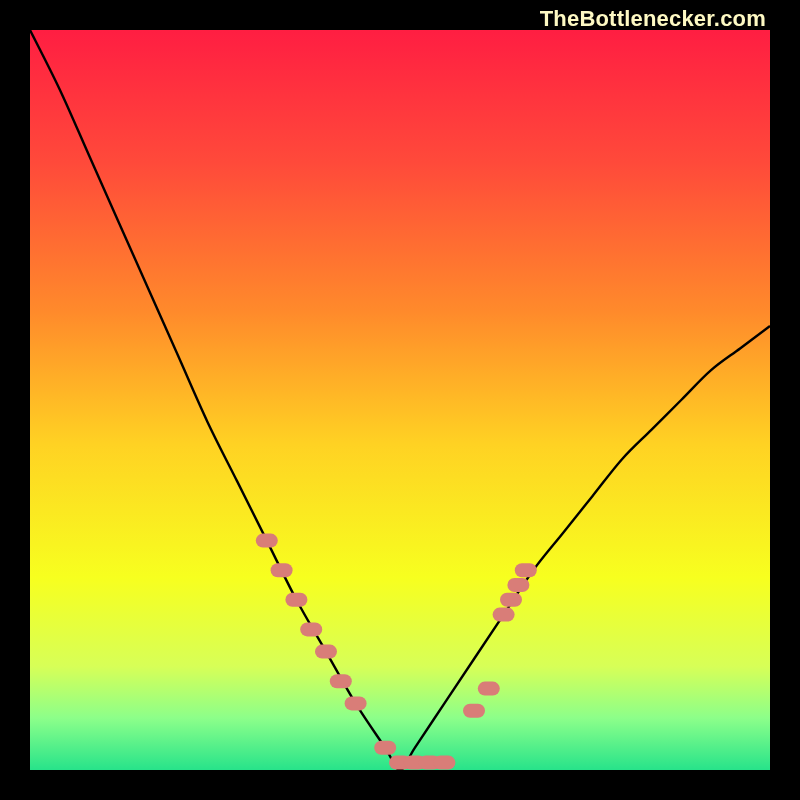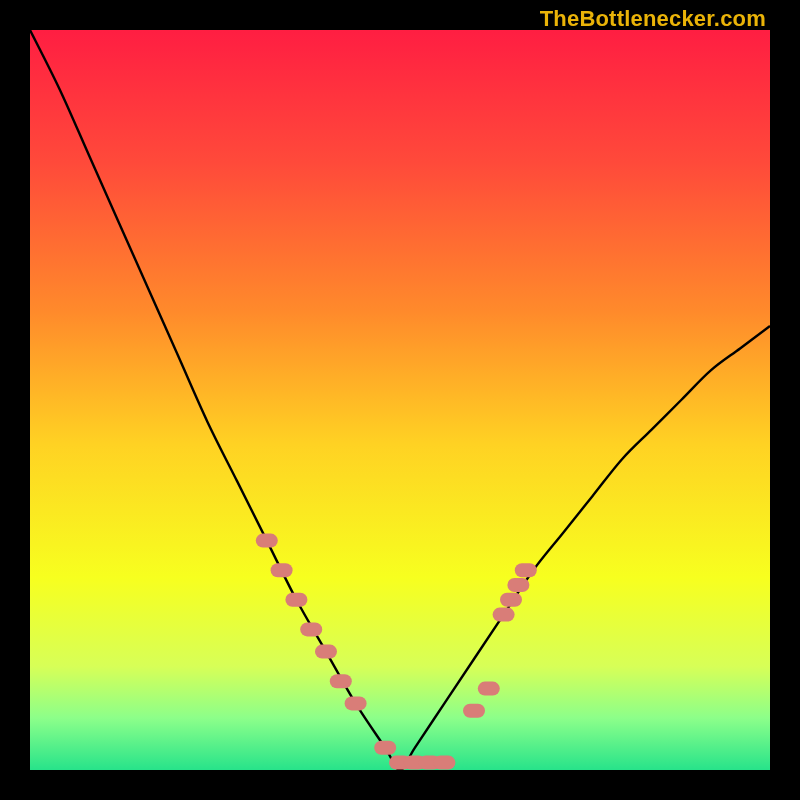--- a/index.html
+++ b/index.html
@@ -17,21 +17,21 @@
     width: 740px;
     height: 740px;
   }
   .watermark {
     position: absolute;
     right: 34px;
     top: 6px;
     font-family: Arial, Helvetica, sans-serif;
     font-size: 22px;
     font-weight: 600;
-    color: #eab308;
+    color: #fef9c3;
     letter-spacing: 0.2px;
   }
   svg { position: absolute; left: 0; top: 0; }
 </style>
 </head>
 <body>
 
 <div class="frame">
   <div class="watermark">TheBottlenecker.com</div>
   <div class="plot-area">

